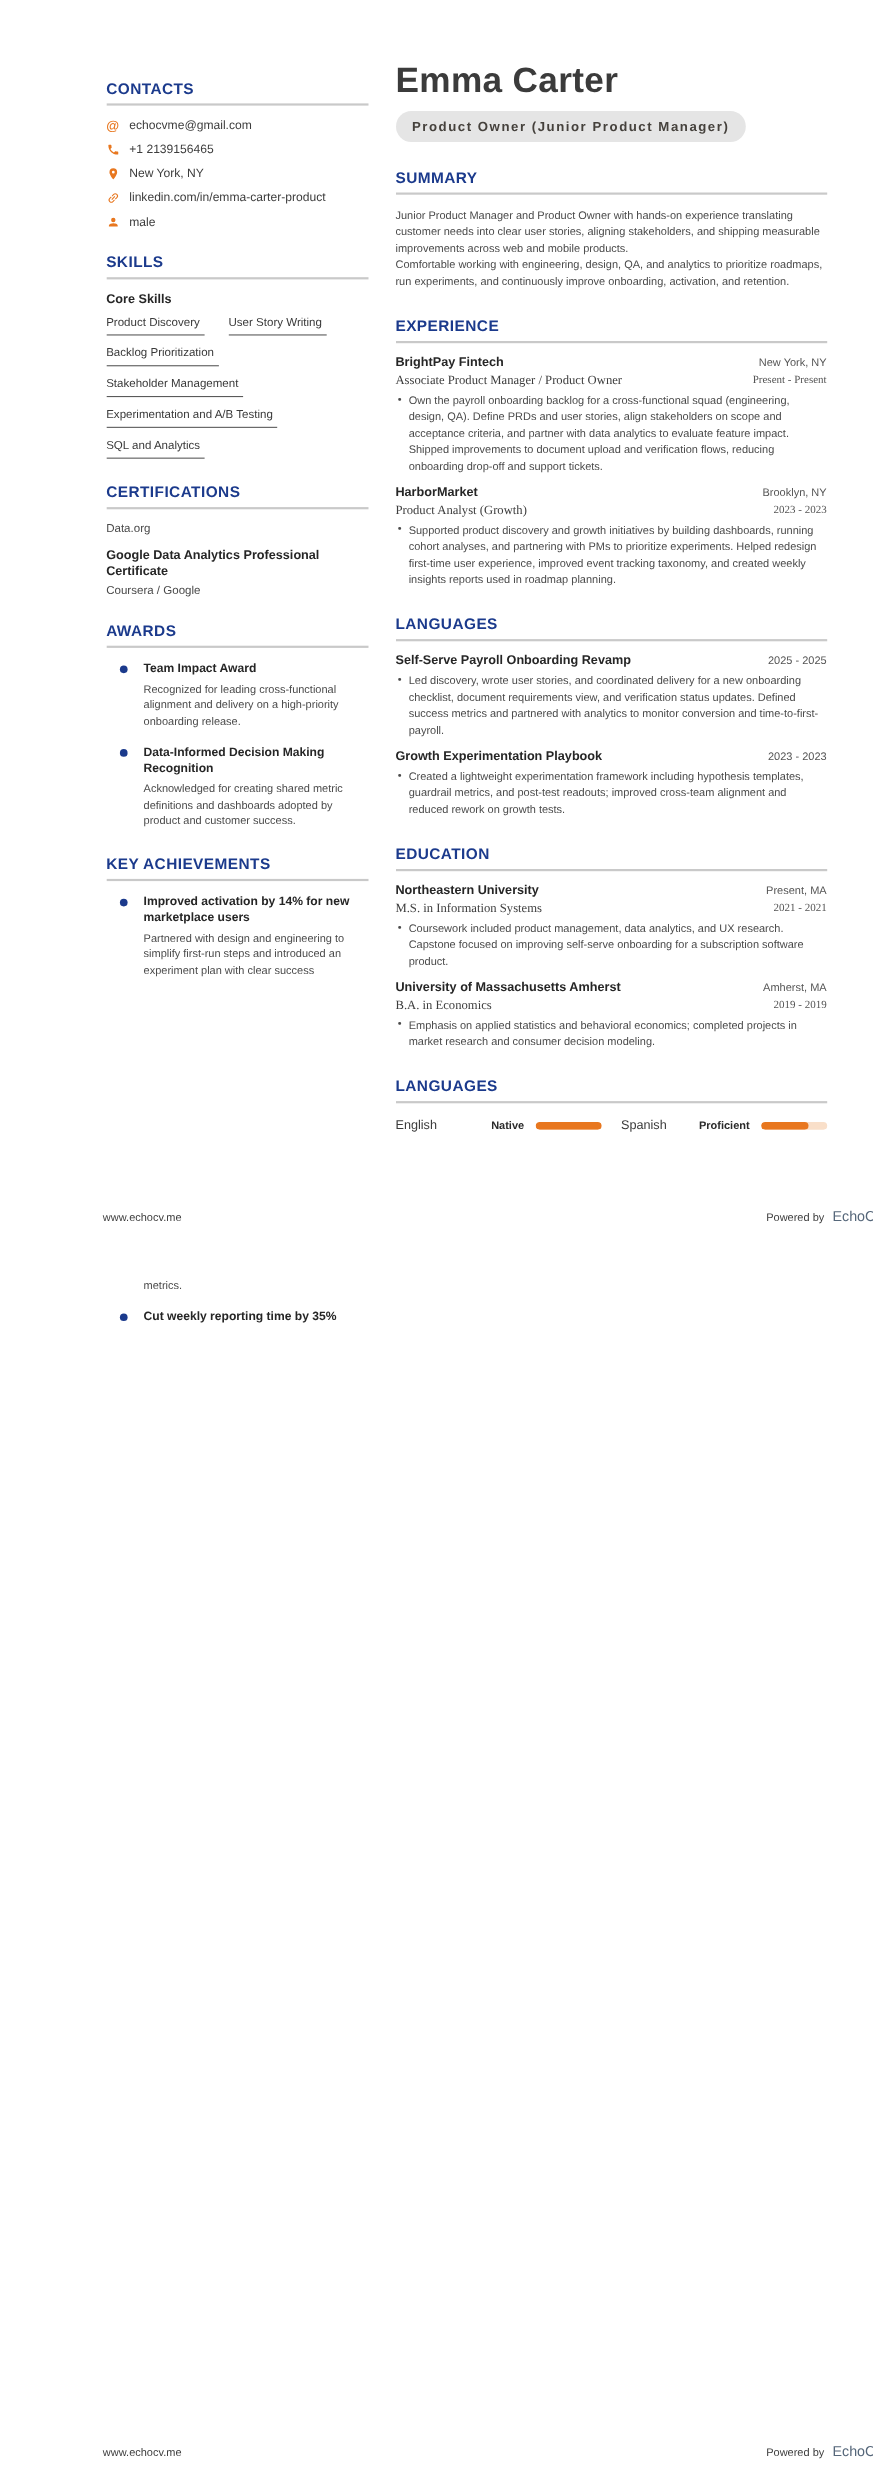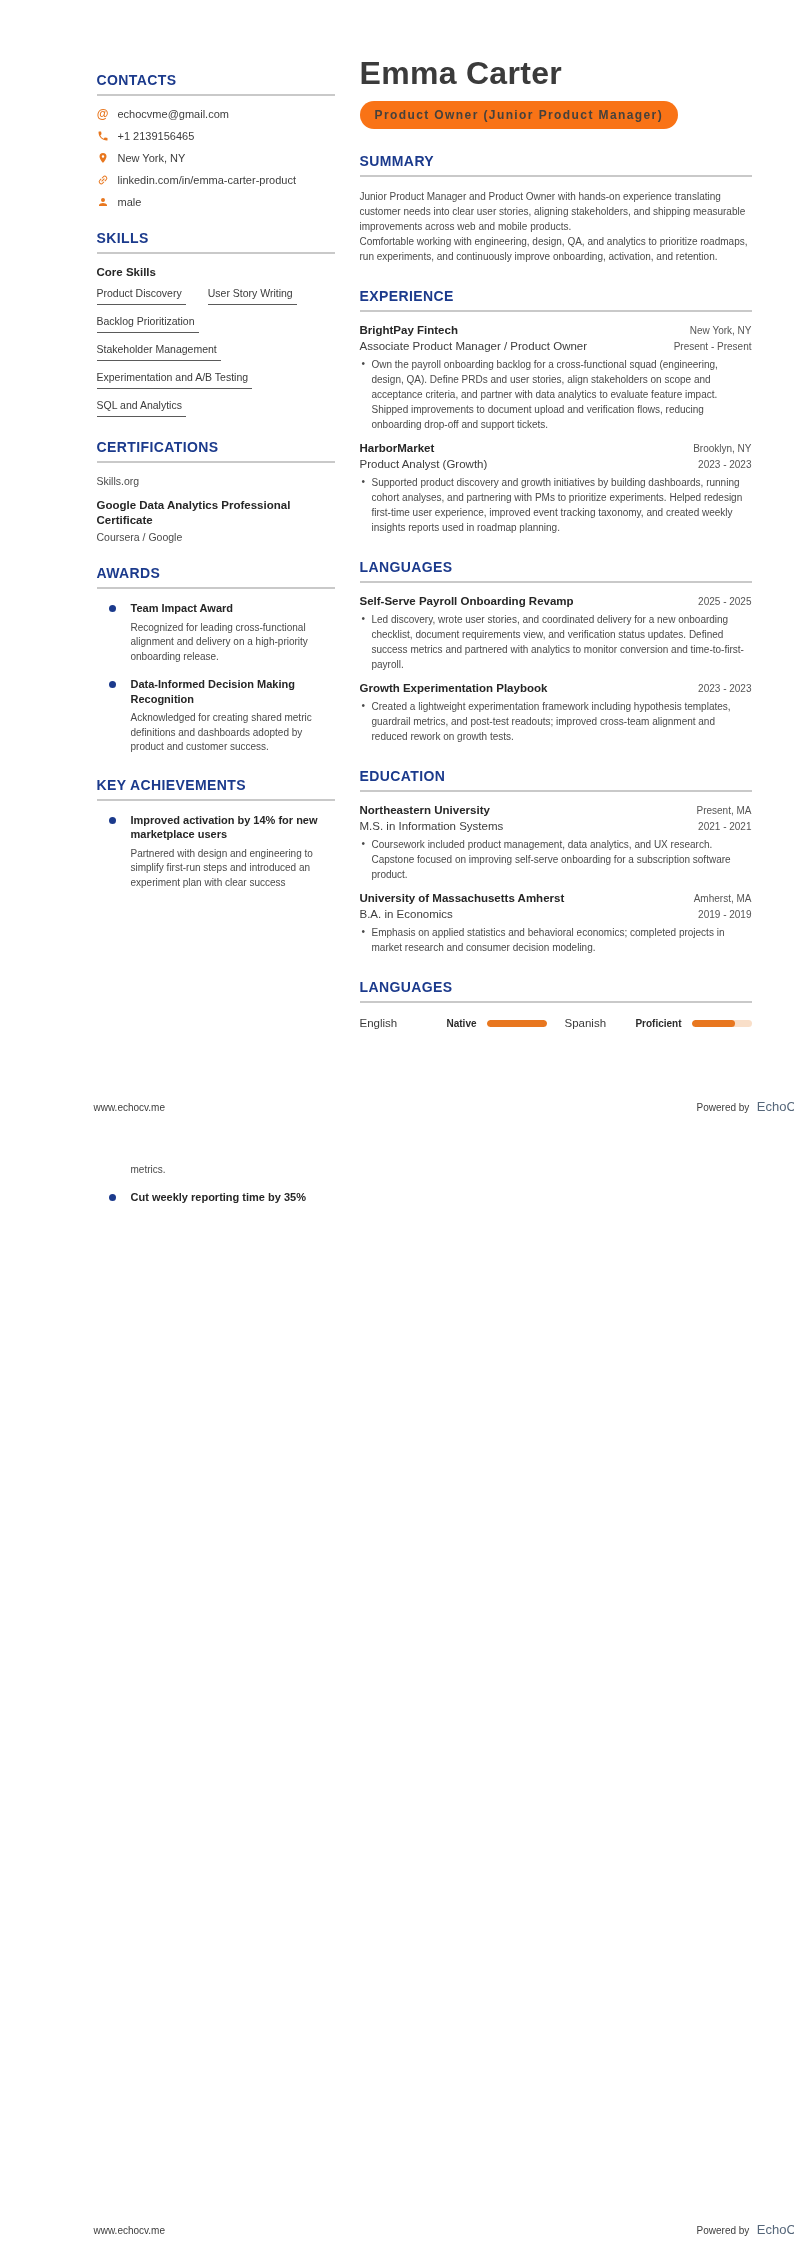--- a/index.html
+++ b/index.html
@@ -38,21 +38,21 @@
 
   
   .main { position:absolute; left:308px; top:56px; width:392px; }
   .name { font-size:32px; font-weight:600; color:#3b3b3b; letter-spacing:.3px; line-height:1.1; margin-bottom:10px; }
   .badge { display:inline-block; background:#F8C9A4; color:#45413c; font-size:12px; font-weight:600;
            letter-spacing:1.4px; padding:7px 15px; border-radius:15px; margin-bottom:24px; }
   .msection { margin-bottom:24px; }
   .body { font-size:10px; color:#4a4a4a; line-height:1.5; }
   .entry { margin-bottom:10px; }
   .erow { display:flex; justify-content:space-between; align-items:baseline; }
-  .erow2 { display:flex; justify-content:space-between; align-items:flex-end; margin-top:4px; }
+  .erow2 { display:flex; justify-content:space-between; align-items:flex-start; margin-top:4px;font-family:Liberation Serif, serif; }
   .ename { font-size:11.5px; font-weight:700; color:#262626; }
   .erole { font-size:11.5px; color:#3d3d3d; }
   .emeta { font-size:10px; color:#555; white-space:nowrap; }
   .bullet { position:relative; padding-left:12px; font-size:10px; color:#4a4a4a; line-height:1.5; margin-top:5px; }
   .bullet::before { content:"\2022"; position:absolute; left:2px; top:-1px; color:#4a4a4a; }
 
   .lang-row { display:flex; align-items:center; margin-top:14px; }
   .lang-group { flex:1; display:flex; align-items:center;justify-content:space-between; }
   .lang-group.second { padding-left:18px; }
   .lname { font-size:11.5px; color:#3a3a3a; }
@@ -133,21 +133,21 @@
           <span class="skill">Backlog Prioritization</span>
           <span class="skill">Stakeholder Management</span>
           <span class="skill">Experimentation and A/B Testing</span>
           <span class="skill">SQL and Analytics</span>
         </div>
       </div>
 
       <div class="side-section">
         <h2 class="sec-h">CERTIFICATIONS</h2>
         <div class="cert">
-          <div class="cert-issuer">Skills.org</div>
+          <div class="cert-issuer">Data.org</div>
         </div>
         <div class="cert">
           <div class="cert-name">Google Data Analytics Professional Certificate</div>
           <div class="cert-issuer">Coursera / Google</div>
         </div>
       </div>
 
       <div class="side-section">
         <h2 class="sec-h">AWARDS</h2>
         <div class="aitem">
@@ -175,21 +175,21 @@
             <p class="adesc">Partnered with design and engineering to simplify first-run steps and introduced an experiment plan with clear success</p>
           </div>
         </div>
       </div>
 
     </aside>
 
     <main class="main">
 
       <h1 class="name">Emma Carter</h1>
-      <div class="badge" style="background-color: #f97316;">Product Owner (Junior Product Manager)</div>
+      <div class="badge" style="background-color: #e5e5e5;">Product Owner (Junior Product Manager)</div>
 
       <div class="msection">
         <h2 class="sec-h">SUMMARY</h2>
         <p class="body">Junior Product Manager and Product Owner with hands-on experience translating customer needs into clear user stories, aligning stakeholders, and shipping measurable improvements across web and mobile products.</p>
         <p class="body">Comfortable working with engineering, design, QA, and analytics to prioritize roadmaps, run experiments, and continuously improve onboarding, activation, and retention.</p>
       </div>
 
       <div class="msection">
         <h2 class="sec-h">EXPERIENCE</h2>
         <div class="entry">

